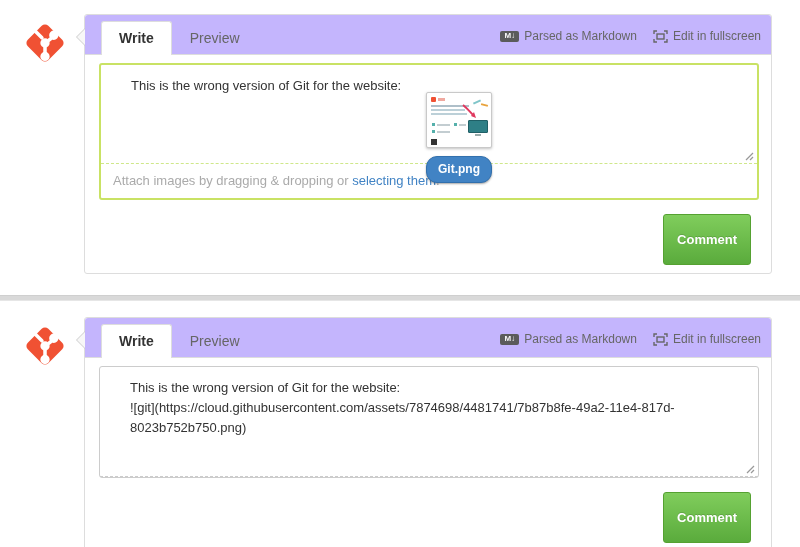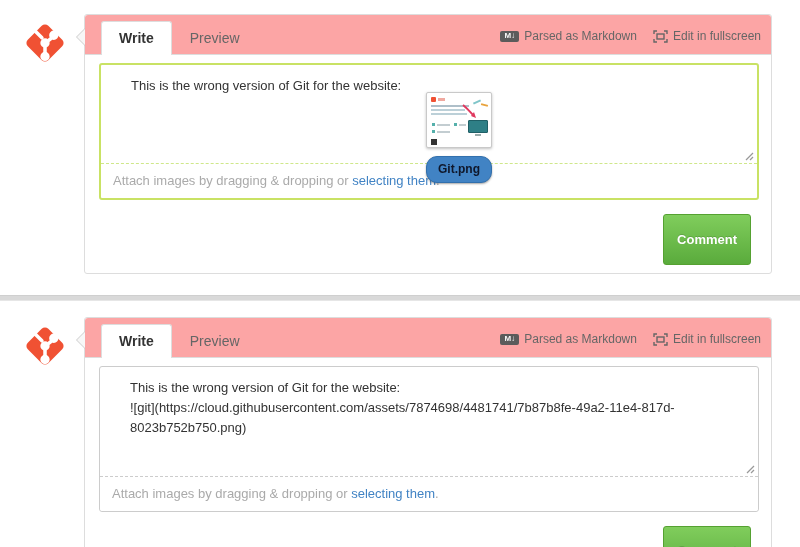--- a/index.html
+++ b/index.html
@@ -17,21 +17,21 @@
   .card { position:relative; margin-left:84px; width:688px; background:#fff;
           border:1px solid #ddd; border-radius:3px; }
 
   .caret { position:absolute; left:-9px; top:13px; width:0; height:0;
            border-top:9px solid transparent; border-bottom:9px solid transparent;
            border-right:9px solid #ccc; }
   .caret:after { content:""; position:absolute; left:1px; top:-8px; width:0; height:0;
            border-top:8px solid transparent; border-bottom:8px solid transparent;
            border-right:8px solid #f7f7f7; }
 
-  .card-head { position:relative; height:40px; background:#fca5a5;
+  .card-head { position:relative; height:40px; background:#c4b5fd;
                border-bottom:1px solid #ddd; border-radius:3px 3px 0 0;
                display:flex; align-items:flex-end; padding:0 10px 0 16px; }
   .tab { position:relative; bottom:-1px; padding:8px 17px 9px; font-size:14px; color:#666;
          cursor:pointer; border:1px solid transparent; border-bottom:none; }
   .tab.active { background:#fff; border-color:#ddd; border-radius:3px 3px 0 0;
                 color:#333; font-weight:bold; }
   .head-right { margin-left:auto; display:flex; align-items:center; gap:16px;
                 padding-bottom:11px; }
   .head-hint { display:flex; align-items:center; gap:5px; font-size:12px; color:#666;
                cursor:pointer; white-space:nowrap; }
@@ -71,21 +71,21 @@
   .t-mon-stand { left:48px; top:41px; width:6px; height:2px; background:#9aa; }
   .t-g1 { left:5px; top:30px; width:3px; height:3px; background:#55b0ab; }
   .t-g1t { left:10px; top:31px; width:13px; height:2px; background:#c3cdd1; }
   .t-g2 { left:5px; top:37px; width:3px; height:3px; background:#55b0ab; }
   .t-g2t { left:10px; top:38px; width:13px; height:2px; background:#c3cdd1; }
   .t-g3 { left:27px; top:30px; width:3px; height:3px; background:#55b0ab; }
   .t-g3t { left:32px; top:31px; width:7px; height:2px; background:#c3cdd1; }
   .t-dark { left:4px; top:46px; width:6px; height:6px; background:#333; }
   .t-arrow { left:34px; top:11px; }
   .badge { display:inline-block; margin-top:8px; padding:2px 11px 3px; background:#4183c4;
-           border:1px solid #3270ad; border-radius:11px; color:#0f172a; font-size:12px;
+           border:1px solid #3270ad; border-radius:11px; color:#ffffff; font-size:12px;
            font-weight:bold; box-shadow:0 1px 2px rgba(0,0,0,.35); position:relative; z-index:2; }
 
   .attach-bar { padding:9px 12px 10px; font-size:13px; color:#aaa; background:#fff;
                 border-radius:0 0 3px 3px; }
   .attach-link { color:#4183c4; text-decoration:none; cursor:pointer; }
 
   .card-actions { display:flex; justify-content:flex-end; padding:14px 8px 8px; }
   .btn-comment { display:inline-block; padding:17px 13px; font-size:13px; font-weight:bold;
                  color:#fff; text-shadow:0 -1px 0 rgba(0,0,0,.15);
                  background:linear-gradient(#80cd5c, #5aab3c); border:1px solid #55a131;
@@ -234,23 +234,20 @@
           <div>This is the wrong version of Git for the website:</div>
           <div class="md-line2">![git](https://cloud.githubusercontent.com/assets/7874698/4481741/7b87b8fe-49a2-11e4-817d-8023b752b750.png)</div>
           <svg class="resize-grip" width="11" height="11" viewBox="0 0 11 11">
             <g stroke="#999" stroke-width="1.2">
               <line x1="3" y1="10" x2="10" y2="3"></line>
                 <line x1="7" y1="10" x2="10" y2="7"></line>
             </g>
           </svg>
         </div>
 
-        <div class="attach-bar">
-          <span>Attach images by dragging &amp; dropping or </span><a class="attach-link">selecting them</a><span>.</span>
-        </div>
       </div>
 
       <div class="card-actions">
         <span class="btn-comment">Comment</span>
       </div>
     </div>
   </div>
 </div>
 
 </body></html>

